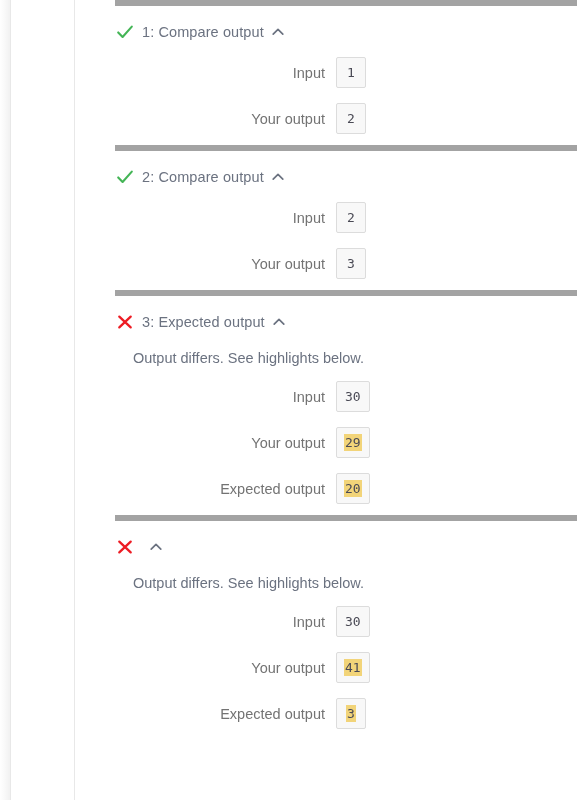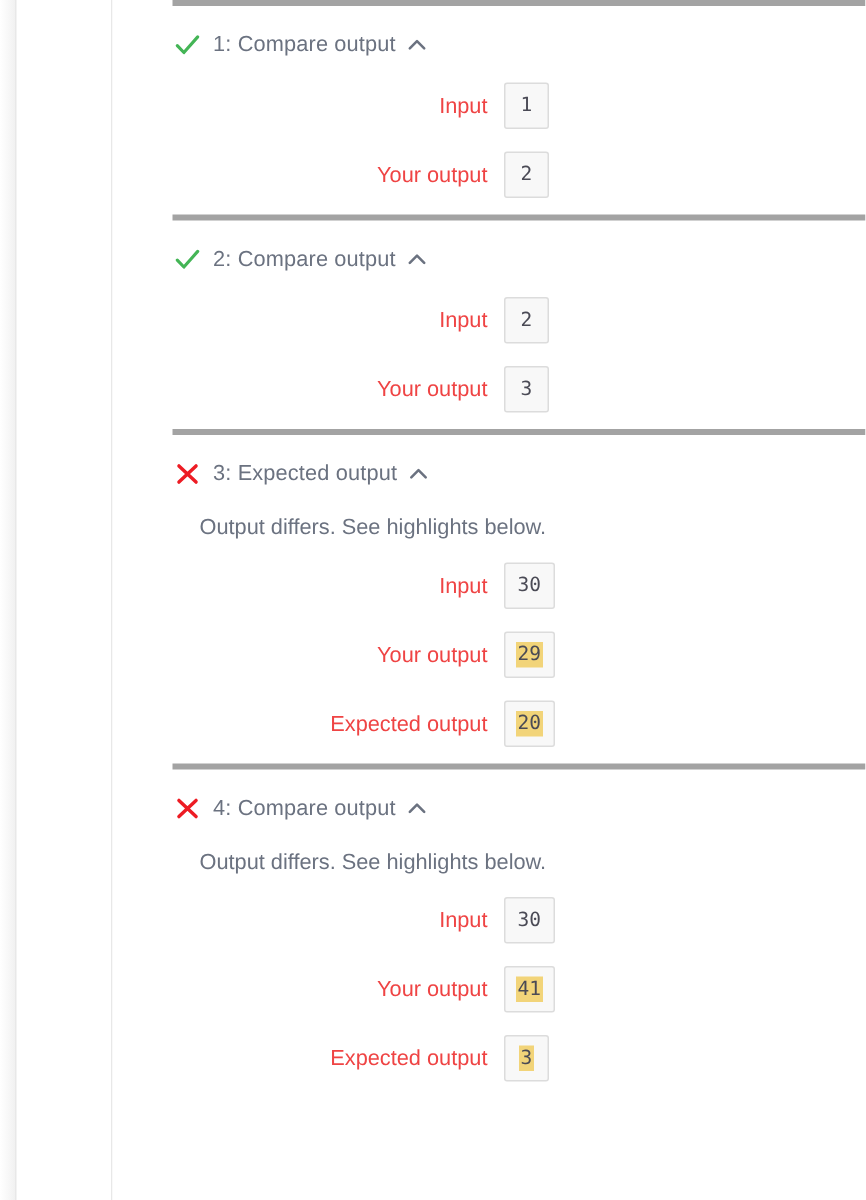--- a/index.html
+++ b/index.html
@@ -38,21 +38,21 @@
   .results {
     position: absolute;
     left: 75px;
     top: 0;
     right: 0;
     bottom: 0;
     background: #ffffff;
   }
 
   .case {
-    border-top: 4px solid #a3a3a3;
+    border-top: 6px solid #a3a3a3;
     margin-left: 40px;
     padding-top: 15px;
     padding-bottom: 11px;
   }
 
   .case-header {
     display: flex;
     align-items: center;
     padding-left: 0;
     height: 21px;
@@ -90,21 +90,21 @@
   }
 
   .field-row {
     display: flex;
     align-items: center;
     margin-top: 15px;
   }
 
   .field-label {
     font-size: 14.5px;
-    color: #ef4444;
+    color: #737373;
     width: 221px;
     text-align: right;
     padding-right: 11px;
     box-sizing: border-box;
     white-space: nowrap;
   }
 
   .value-box {
     border: 1px solid #dcdcdc;
     background: #f8f8f8;
@@ -212,21 +212,20 @@
         <div class="value-box">
           <span class="value-text highlighted">20</span>
         </div>
       </div>
     </div>
     <div class="case">
       <div class="case-header">
         <svg class="status-icon" viewBox="0 0 20 20">
           <path d="M4.3 4.6 L15.7 15.4 M15.7 4.6 L4.3 15.4" fill="none" stroke="#ed1c24" stroke-width="2.3" stroke-linecap="round"></path>
         </svg>
-        <span class="case-title">4: Compare output</span>
         <svg class="chevron" viewBox="0 0 14 14">
           <path d="M2.2 9.2 L7 4.4 L11.8 9.2" fill="none" stroke="#6b7280" stroke-width="1.7" stroke-linecap="round" stroke-linejoin="round"></path>
         </svg>
       </div>
       <div class="diff-message">Output differs. See highlights below.</div>
       <div class="field-row">
         <div class="field-label">Input</div>
         <div class="value-box">
           <span class="value-text">30</span>
         </div>

